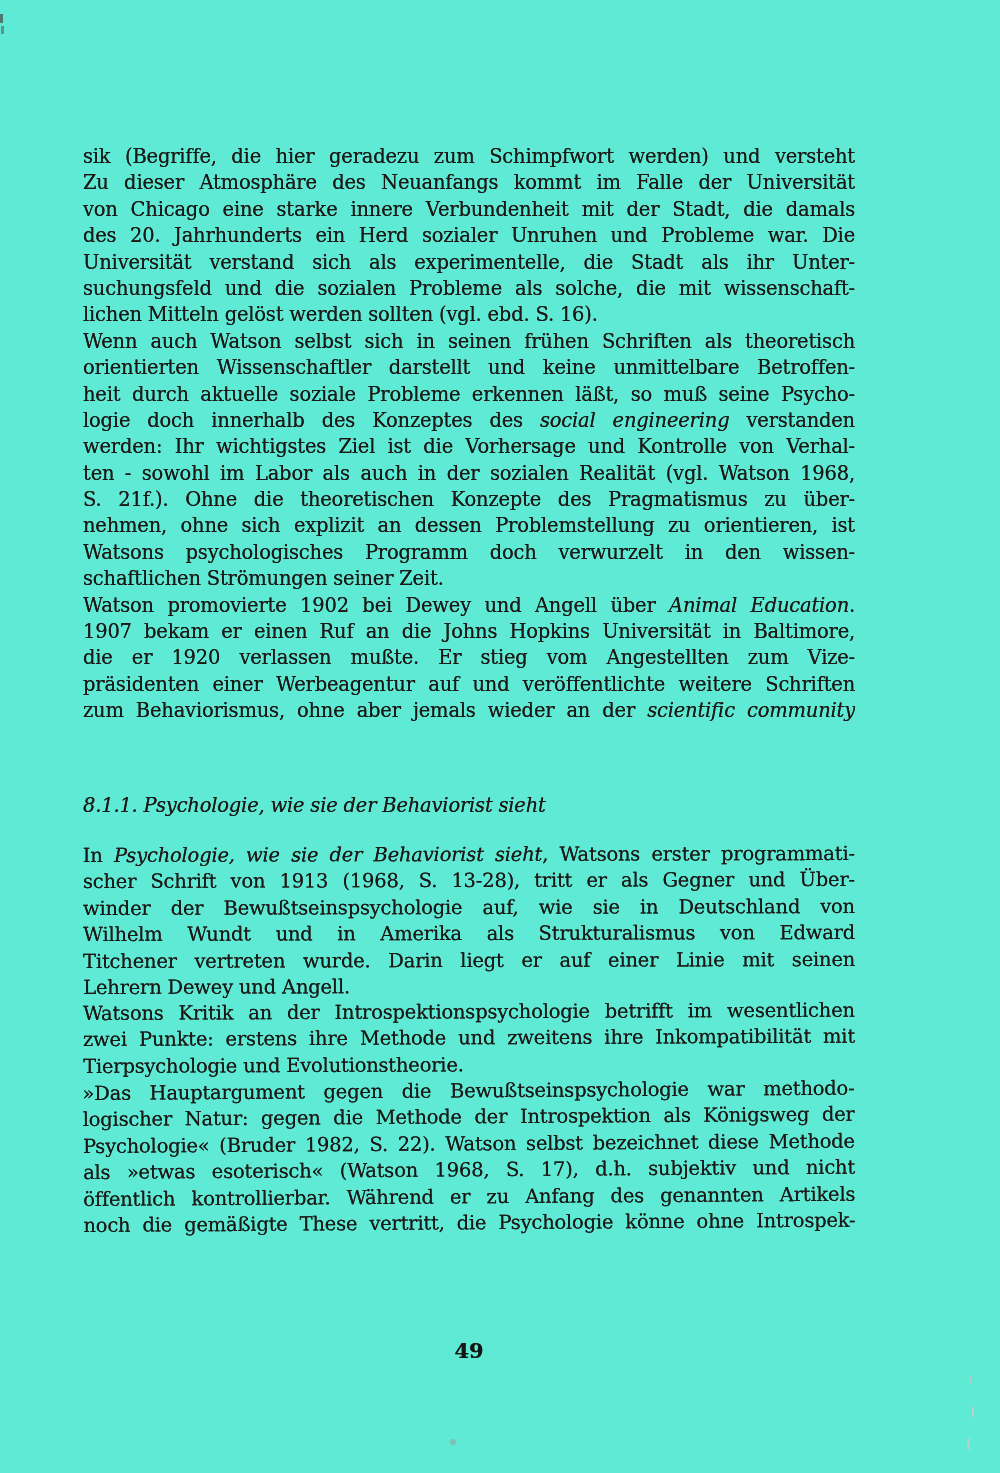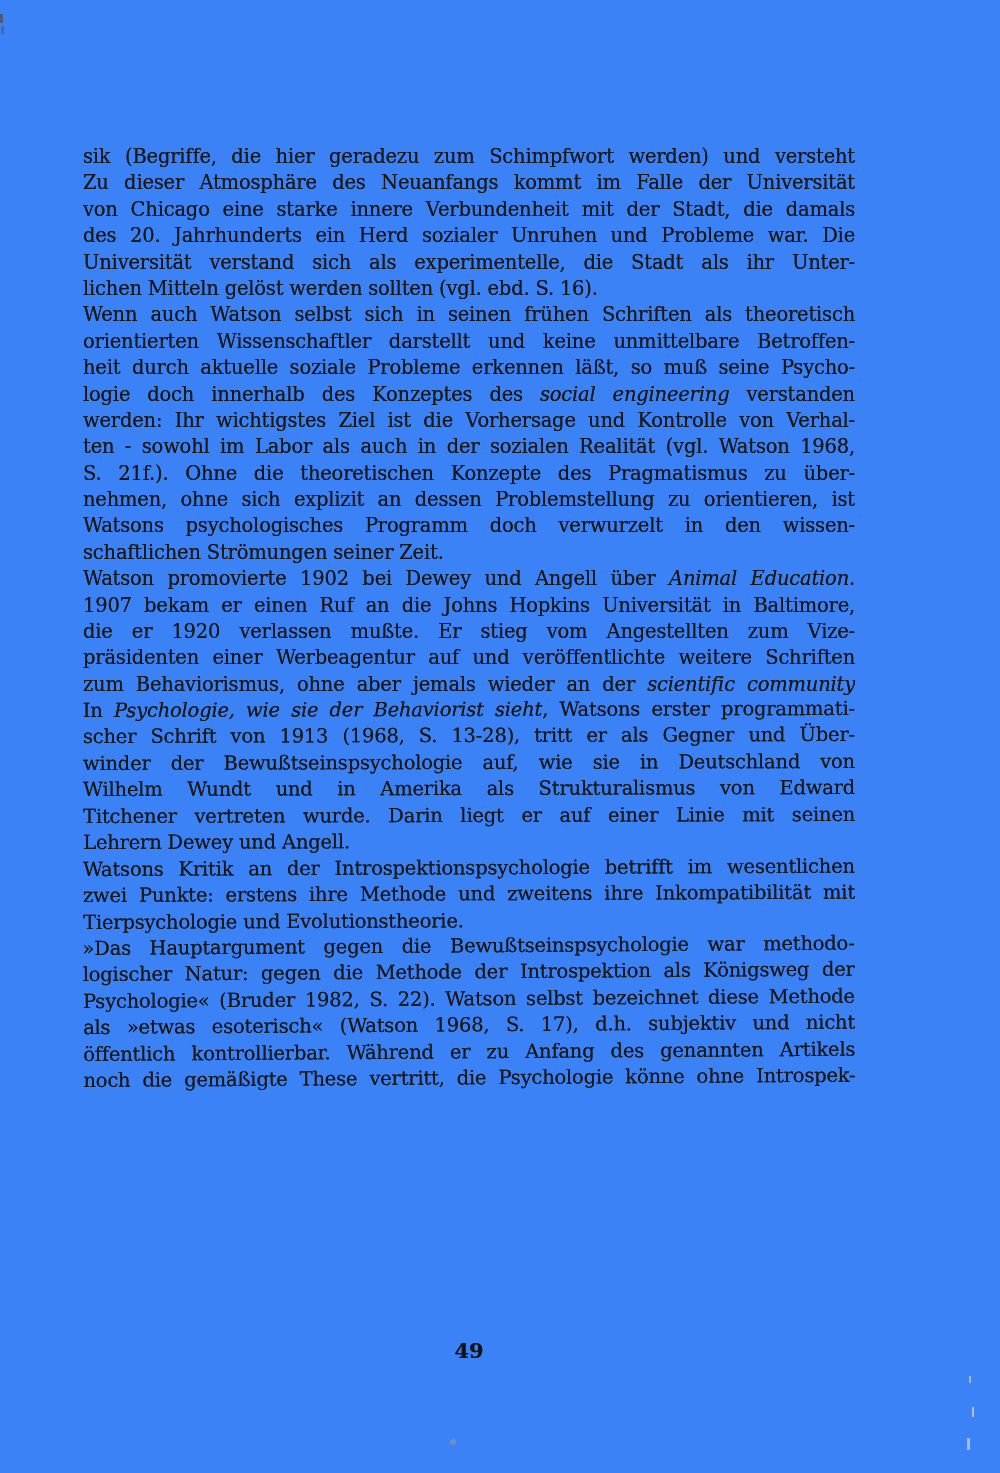--- a/index.html
+++ b/index.html
@@ -4,21 +4,21 @@
 <style>
   html, body { margin: 0; padding: 0; }
   body {
     width: 1000px; height: 1473px;
     background: #ffffff;
     font-family: "DejaVu Serif", "Liberation Serif", serif;
   }
   .page {
     position: relative;
     width: 1000px; height: 1473px;
-    background: #3b82f6;
+    background: #5eead4;
     overflow: hidden;
   }
   .text-column {
     position: absolute;
     left: 83px; top: 144px; width: 772px;
     font-size: 19.5px;
     line-height: 26.4px;
     letter-spacing: -0.2px;
     color: #1b1816;
     text-shadow: 0 0 0.5px rgba(25, 20, 16, 0.85);
@@ -64,40 +64,44 @@
 
   <div class="text-column">
       <div class="block paragraph">
         <div class="line just"><span>sik (Begriffe, die hier geradezu zum Schimpfwort werden) und versteht</span></div>
       </div>
       <div class="block paragraph">
         <div class="line just"><span>Zu dieser Atmosphäre des Neuanfangs kommt im Falle der Universität</span></div>
         <div class="line just"><span>von Chicago eine starke innere Verbundenheit mit der Stadt, die damals</span></div>
         <div class="line just"><span>des 20. Jahrhunderts ein Herd sozialer Unruhen und Probleme war. Die</span></div>
         <div class="line just"><span>Universität verstand sich als experimentelle, die Stadt als ihr Unter-</span></div>
+        <div class="line just"><span>suchungsfeld und die sozialen Probleme als solche, die mit wissenschaft-</span></div>
         <div class="line"><span>lichen Mitteln gelöst werden sollten (vgl. ebd. S. 16).</span></div>
       </div>
       <div class="block paragraph">
         <div class="line just"><span>Wenn auch Watson selbst sich in seinen frühen Schriften als theoretisch</span></div>
         <div class="line just"><span>orientierten Wissenschaftler darstellt und keine unmittelbare Betroffen-</span></div>
         <div class="line just"><span>heit durch aktuelle soziale Probleme erkennen läßt, so muß seine Psycho-</span></div>
         <div class="line just"><span>logie doch innerhalb des Konzeptes des </span><em>social engineering</em><span> verstanden</span></div>
         <div class="line just"><span>werden: Ihr wichtigstes Ziel ist die Vorhersage und Kontrolle von Verhal-</span></div>
         <div class="line just"><span>ten - sowohl im Labor als auch in der sozialen Realität (vgl. Watson 1968,</span></div>
         <div class="line just"><span>S. 21f.). Ohne die theoretischen Konzepte des Pragmatismus zu über-</span></div>
         <div class="line just"><span>nehmen, ohne sich explizit an dessen Problemstellung zu orientieren, ist</span></div>
         <div class="line just"><span>Watsons psychologisches Programm doch verwurzelt in den wissen-</span></div>
         <div class="line"><span>schaftlichen Strömungen seiner Zeit.</span></div>
       </div>
       <div class="block paragraph">
         <div class="line just"><span>Watson promovierte 1902 bei Dewey und Angell über </span><em>Animal Education</em><span>.</span></div>
         <div class="line just"><span>1907 bekam er einen Ruf an die Johns Hopkins Universität in Baltimore,</span></div>
         <div class="line just"><span>die er 1920 verlassen mußte. Er stieg vom Angestellten zum Vize-</span></div>
         <div class="line just"><span>präsidenten einer Werbeagentur auf und veröffentlichte weitere Schriften</span></div>
         <div class="line just"><span>zum Behaviorismus, ohne aber jemals wieder an der </span><em>scientific community</em></div>
+      </div>
+      <div class="block heading">
+        <div class="line"><em>8.1.1. Psychologie, wie sie der Behaviorist sieht</em></div>
       </div>
       <div class="block paragraph skew1">
         <div class="line just"><span>In </span><em>Psychologie, wie sie der Behaviorist sieht</em><span>, Watsons erster programmati-</span></div>
         <div class="line just"><span>scher Schrift von 1913 (1968, S. 13-28), tritt er als Gegner und Über-</span></div>
         <div class="line just"><span>winder der Bewußtseinspsychologie auf, wie sie in Deutschland von</span></div>
         <div class="line just"><span>Wilhelm Wundt und in Amerika als Strukturalismus von Edward</span></div>
         <div class="line just"><span>Titchener vertreten wurde. Darin liegt er auf einer Linie mit seinen</span></div>
         <div class="line"><span>Lehrern Dewey und Angell.</span></div>
       </div>
       <div class="block paragraph skew2">

